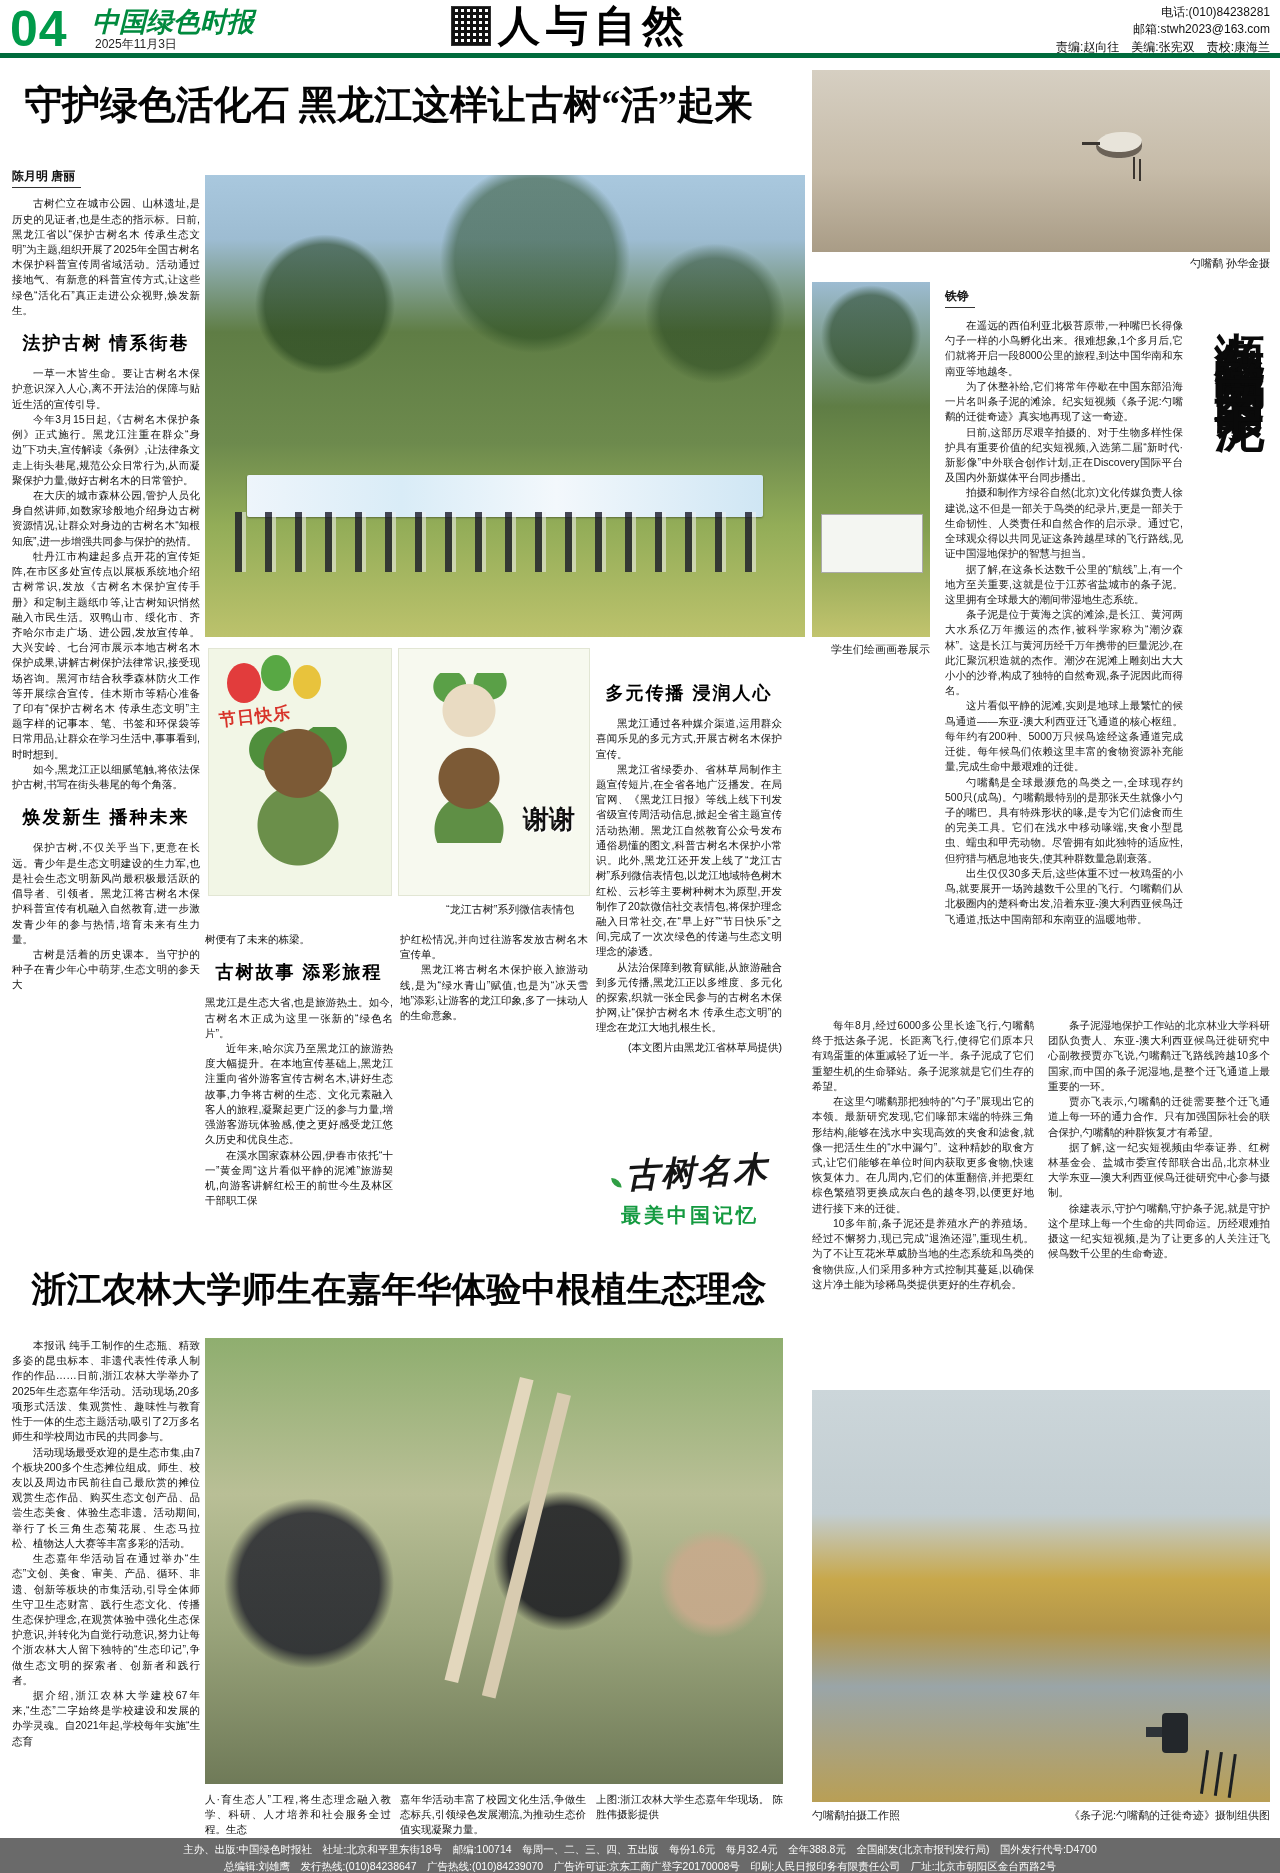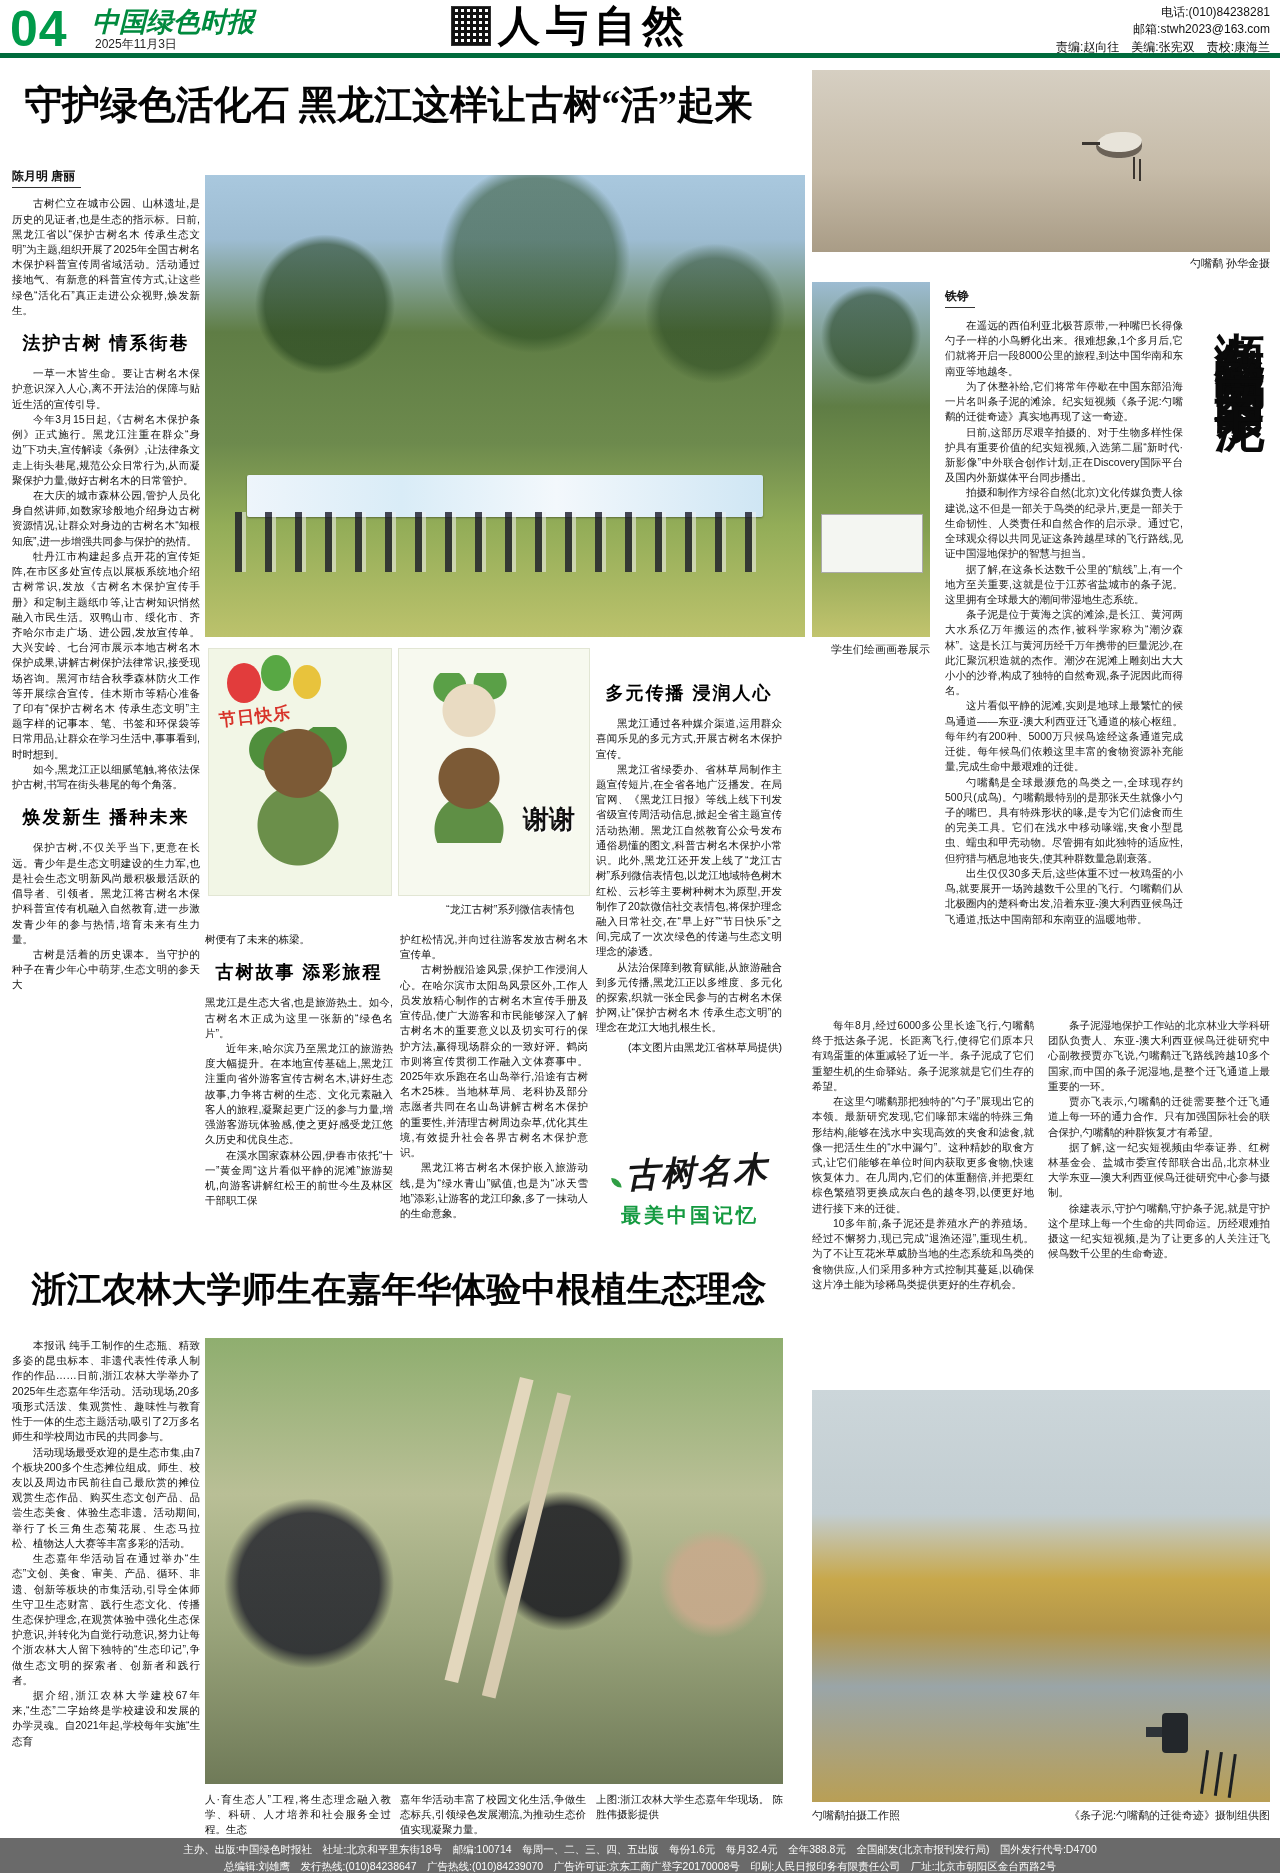--- a/index.html
+++ b/index.html
@@ -175,21 +175,20 @@
       </div>
     <h3 class="subhead">古树故事 添彩旅程</h3>
     <div>
         <p class="para">黑龙江是生态大省,也是旅游热土。如今,古树名木正成为这里一张新的“绿色名片”。</p>
         <p class="para">近年来,哈尔滨乃至黑龙江的旅游热度大幅提升。在本地宣传基础上,黑龙江注重向省外游客宣传古树名木,讲好生态故事,力争将古树的生态、文化元素融入客人的旅程,凝聚起更广泛的参与力量,增强游客游玩体验感,使之更好感受龙江悠久历史和优良生态。</p>
         <p class="para">在溪水国家森林公园,伊春市依托“十一”黄金周“这片看似平静的泥滩”旅游契机,向游客讲解红松王的前世今生及林区干部职工保</p>
       </div>
   </div>
   <div class="abs col cont" style="left:400px;top:932px;width:188px;height:316px;">
       <p class="para">护红松情况,并向过往游客发放古树名木宣传单。</p>
-      <p class="para">古树扮靓沿途风景,保护工作浸润人心。在哈尔滨市太阳岛风景区外,工作人员发放精心制作的古树名木宣传手册及宣传品,使广大游客和市民能够深入了解古树名木的重要意义以及切实可行的保护方法,赢得现场群众的一致好评。鹤岗市则将宣传贯彻工作融入文体赛事中。2025年欢乐跑在名山岛举行,沿途有古树名木25株。当地林草局、老科协及部分志愿者共同在名山岛讲解古树名木保护的重要性,并清理古树周边杂草,优化其生境,有效提升社会各界古树名木保护意识。</p>
       <p class="para">黑龙江将古树名木保护嵌入旅游动线,是为“绿水青山”赋值,也是为“冰天雪地”添彩,让游客的龙江印象,多了一抹动人的生命意象。</p>
     </div>
 
   <div class="abs col" style="left:596px;top:652px;width:186px;height:492px;">
     <h3 class="subhead" style="margin-top:28px;">多元传播 浸润人心</h3>
     <div>
         <p class="para">黑龙江通过各种媒介渠道,运用群众喜闻乐见的多元方式,开展古树名木保护宣传。</p>
         <p class="para">黑龙江省绿委办、省林草局制作主题宣传短片,在全省各地广泛播发。在局官网、《黑龙江日报》等线上线下刊发省级宣传周活动信息,掀起全省主题宣传活动热潮。黑龙江自然教育公众号发布通俗易懂的图文,科普古树名木保护小常识。此外,黑龙江还开发上线了“龙江古树”系列微信表情包,以龙江地域特色树木红松、云杉等主要树种树木为原型,开发制作了20款微信社交表情包,将保护理念融入日常社交,在“早上好”“节日快乐”之间,完成了一次次绿色的传递与生态文明理念的渗透。</p>
         <p class="para">从法治保障到教育赋能,从旅游融合到多元传播,黑龙江正以多维度、多元化的探索,织就一张全民参与的古树名木保护网,让“保护古树名木 传承生态文明”的理念在龙江大地扎根生长。</p>
       </div>

